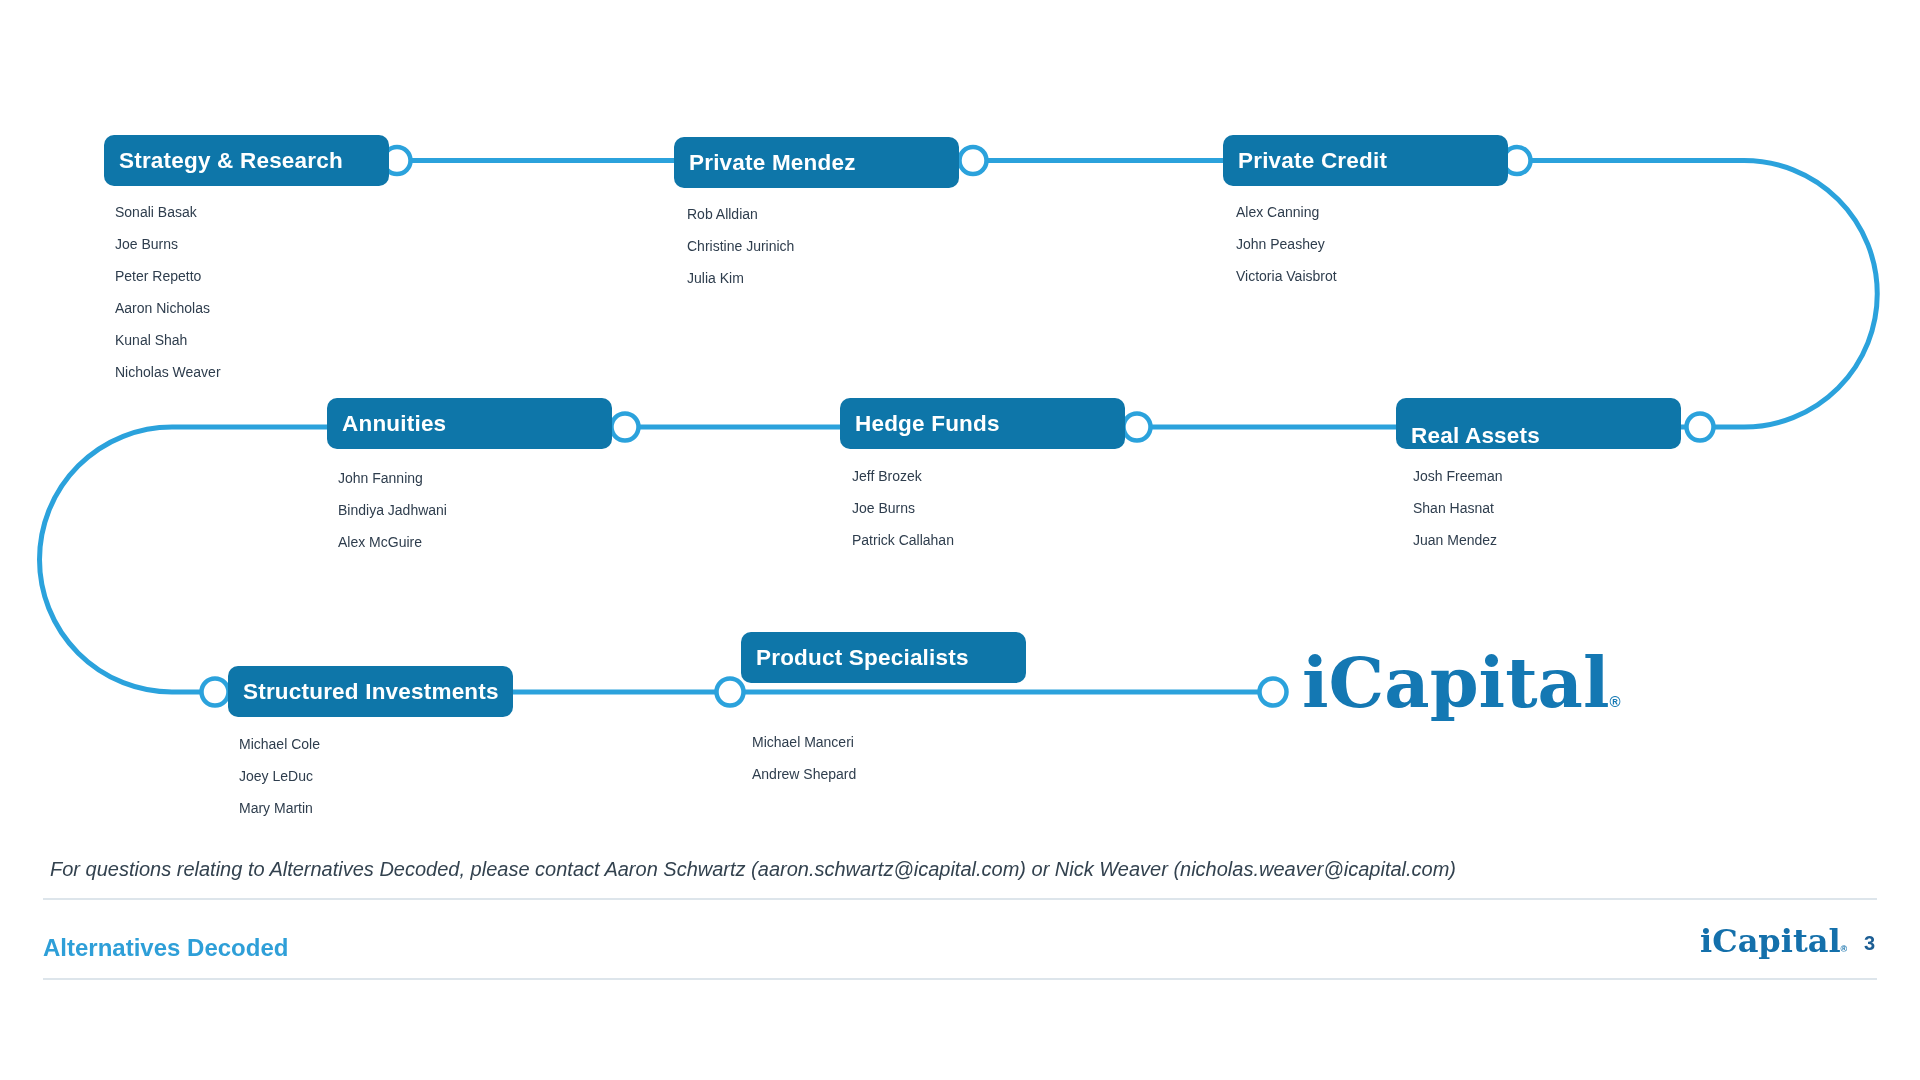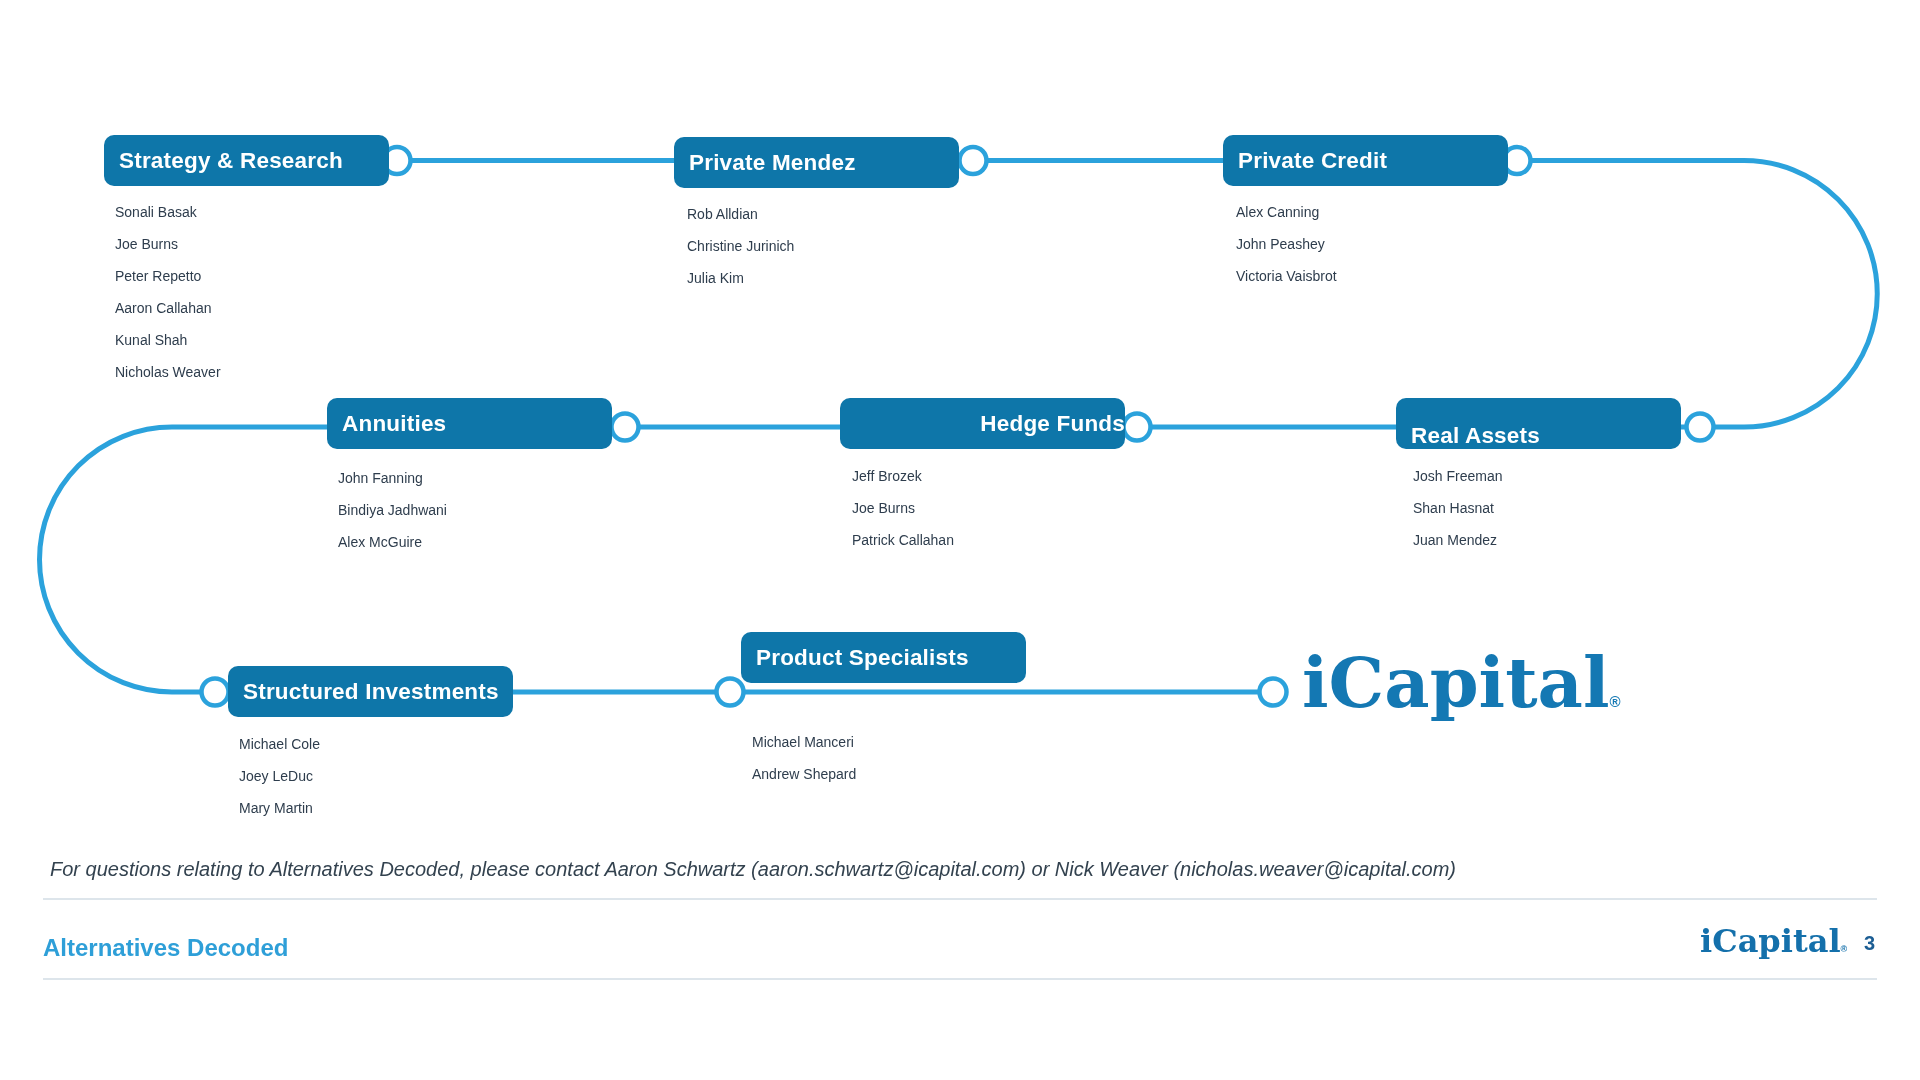--- a/index.html
+++ b/index.html
@@ -11,21 +11,21 @@
   .box{
     position:absolute;width:285px;height:51px;background:#0E76A9;border-radius:10px;
     display:flex;align-items:center;padding-left:15px;box-sizing:border-box;z-index:2;
   }
   .box-label{color:#ffffff;font-weight:bold;font-size:22.5px;white-space:nowrap;letter-spacing:0.2px;}
   .members{position:absolute;z-index:2;color:#2E3D4D;font-size:14px;line-height:32px;white-space:nowrap;}
   .b0{left:104px;top:135px;}  .m0{left:115px;top:196px;}
   .b1{left:674px;top:137px;}  .m1{left:687px;top:198px;}
   .b2{left:1223px;top:135px;} .m2{left:1236px;top:196px;}
   .b3{left:327px;top:398px;}  .m3{left:338px;top:462px;}
-  .b4{left:840px;top:398px;justify-content:flex-end;}  .m4{left:852px;top:460px;}
+  .b4{left:840px;top:398px;}  .m4{left:852px;top:460px;}
   .b5{left:1396px;top:398px;align-items:flex-end;} .m5{left:1413px;top:460px;}
   .b6{left:228px;top:666px;}  .m6{left:239px;top:728px;}
   .b7{left:741px;top:632px;}  .m7{left:752px;top:726px;}
   .logo-main{
     position:absolute;left:1302px;top:642px;z-index:2;
     font-family:"DejaVu Serif",serif;font-weight:bold;color:#1478B3;
     font-size:70px;line-height:82px;white-space:nowrap;
   }
   .logo-main .reg-mark{font-size:15px;font-family:"Liberation Sans",sans-serif;vertical-align:baseline;color:#1478B3;}
   .footer-note{
@@ -61,21 +61,21 @@
     <circle cx="1273" cy="692" r="13.5" fill="#ffffff" stroke="#2BA2DC" stroke-width="4.5"></circle>
   </svg>
 
   <div class="box b0">
     <span class="box-label">Strategy &amp; Research</span>
   </div>
   <div class="members m0">
     <div>Sonali Basak</div>
     <div>Joe Burns</div>
     <div>Peter Repetto</div>
-    <div>Aaron Callahan</div>
+    <div>Aaron Nicholas</div>
     <div>Kunal Shah</div>
     <div>Nicholas Weaver</div>
   </div>
 
   <div class="box b1">
     <span class="box-label">Private Mendez</span>
   </div>
   <div class="members m1">
     <div>Rob Alldian</div>
     <div>Christine Jurinich</div>

